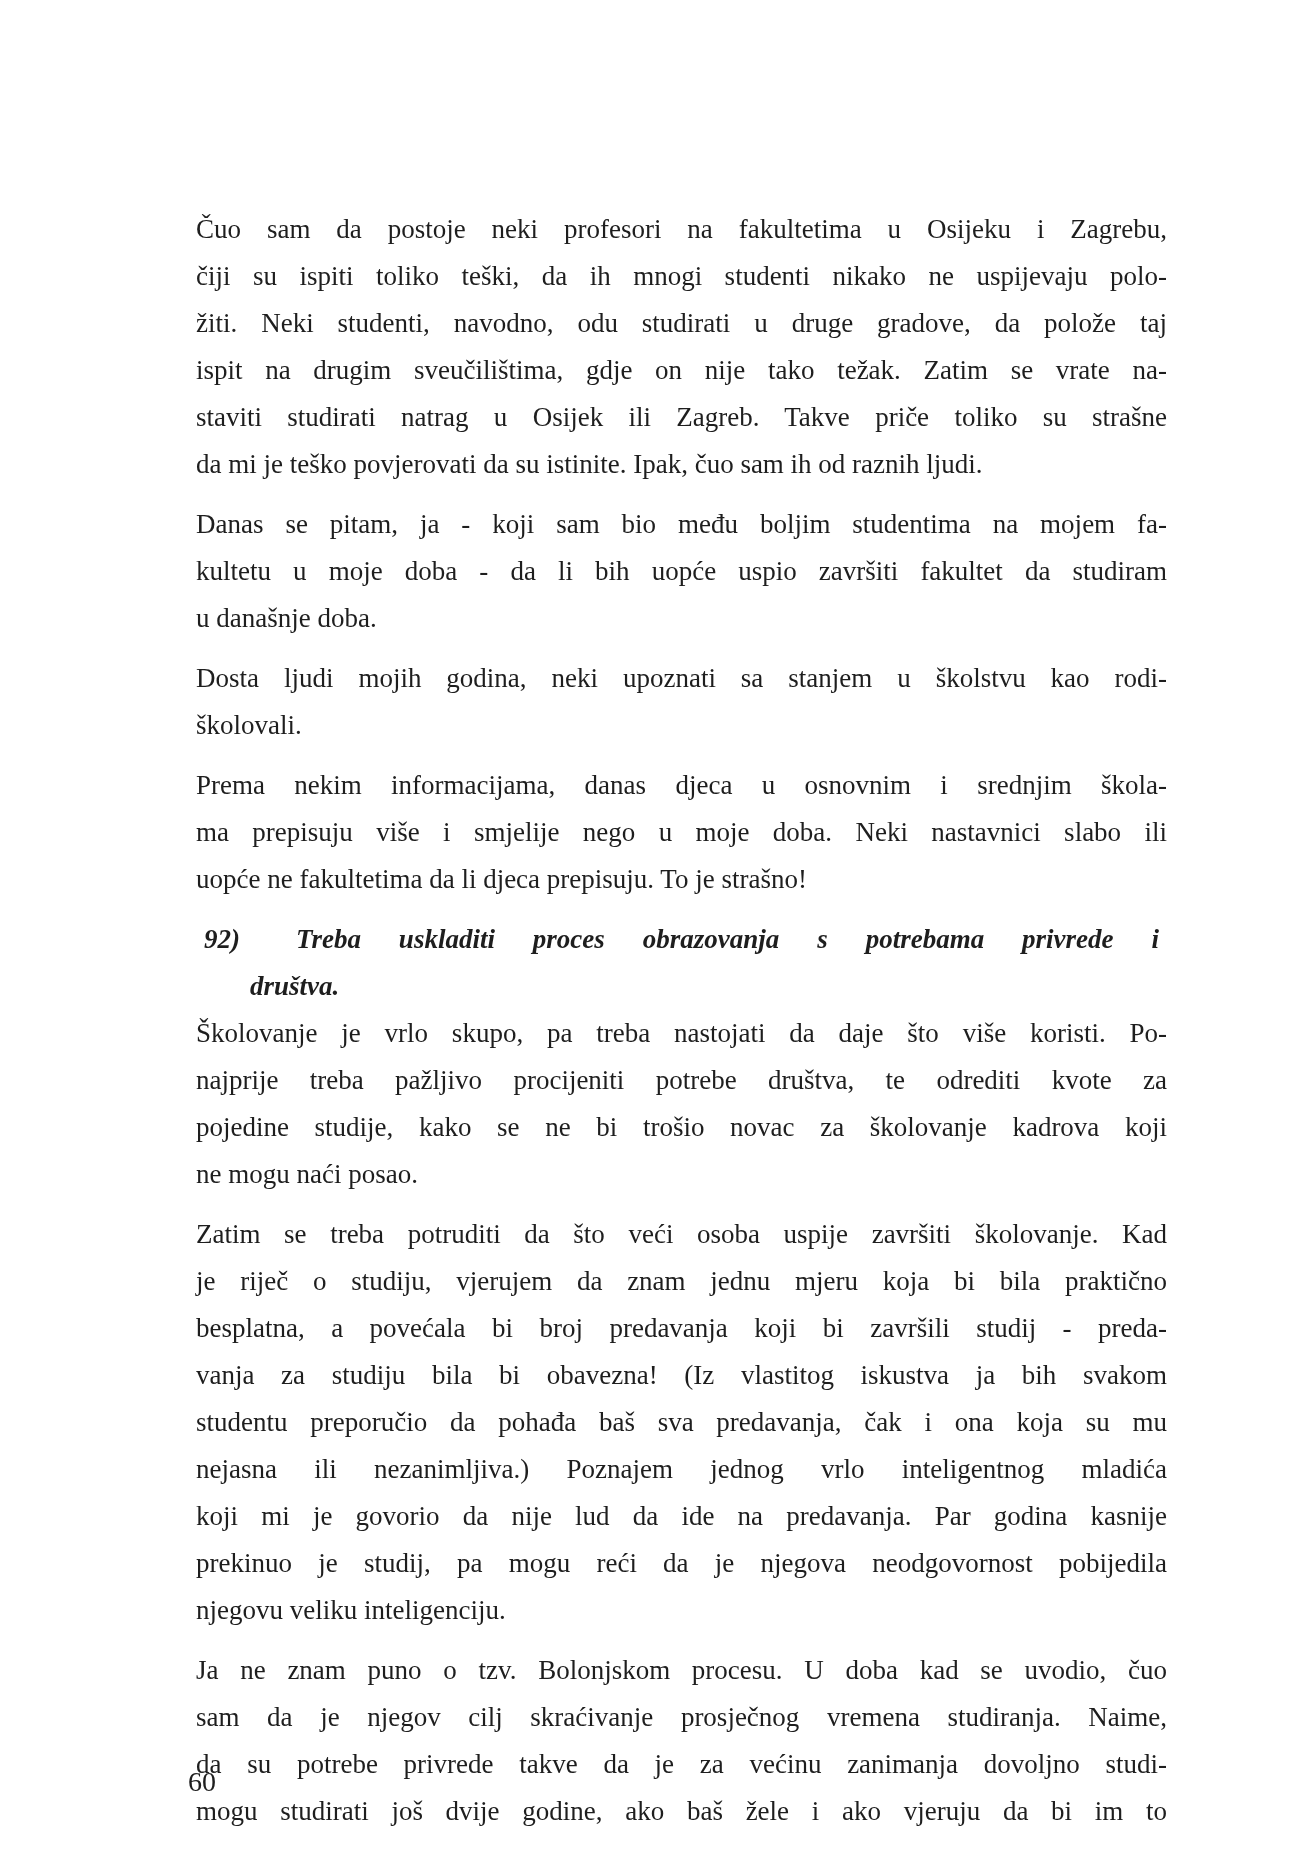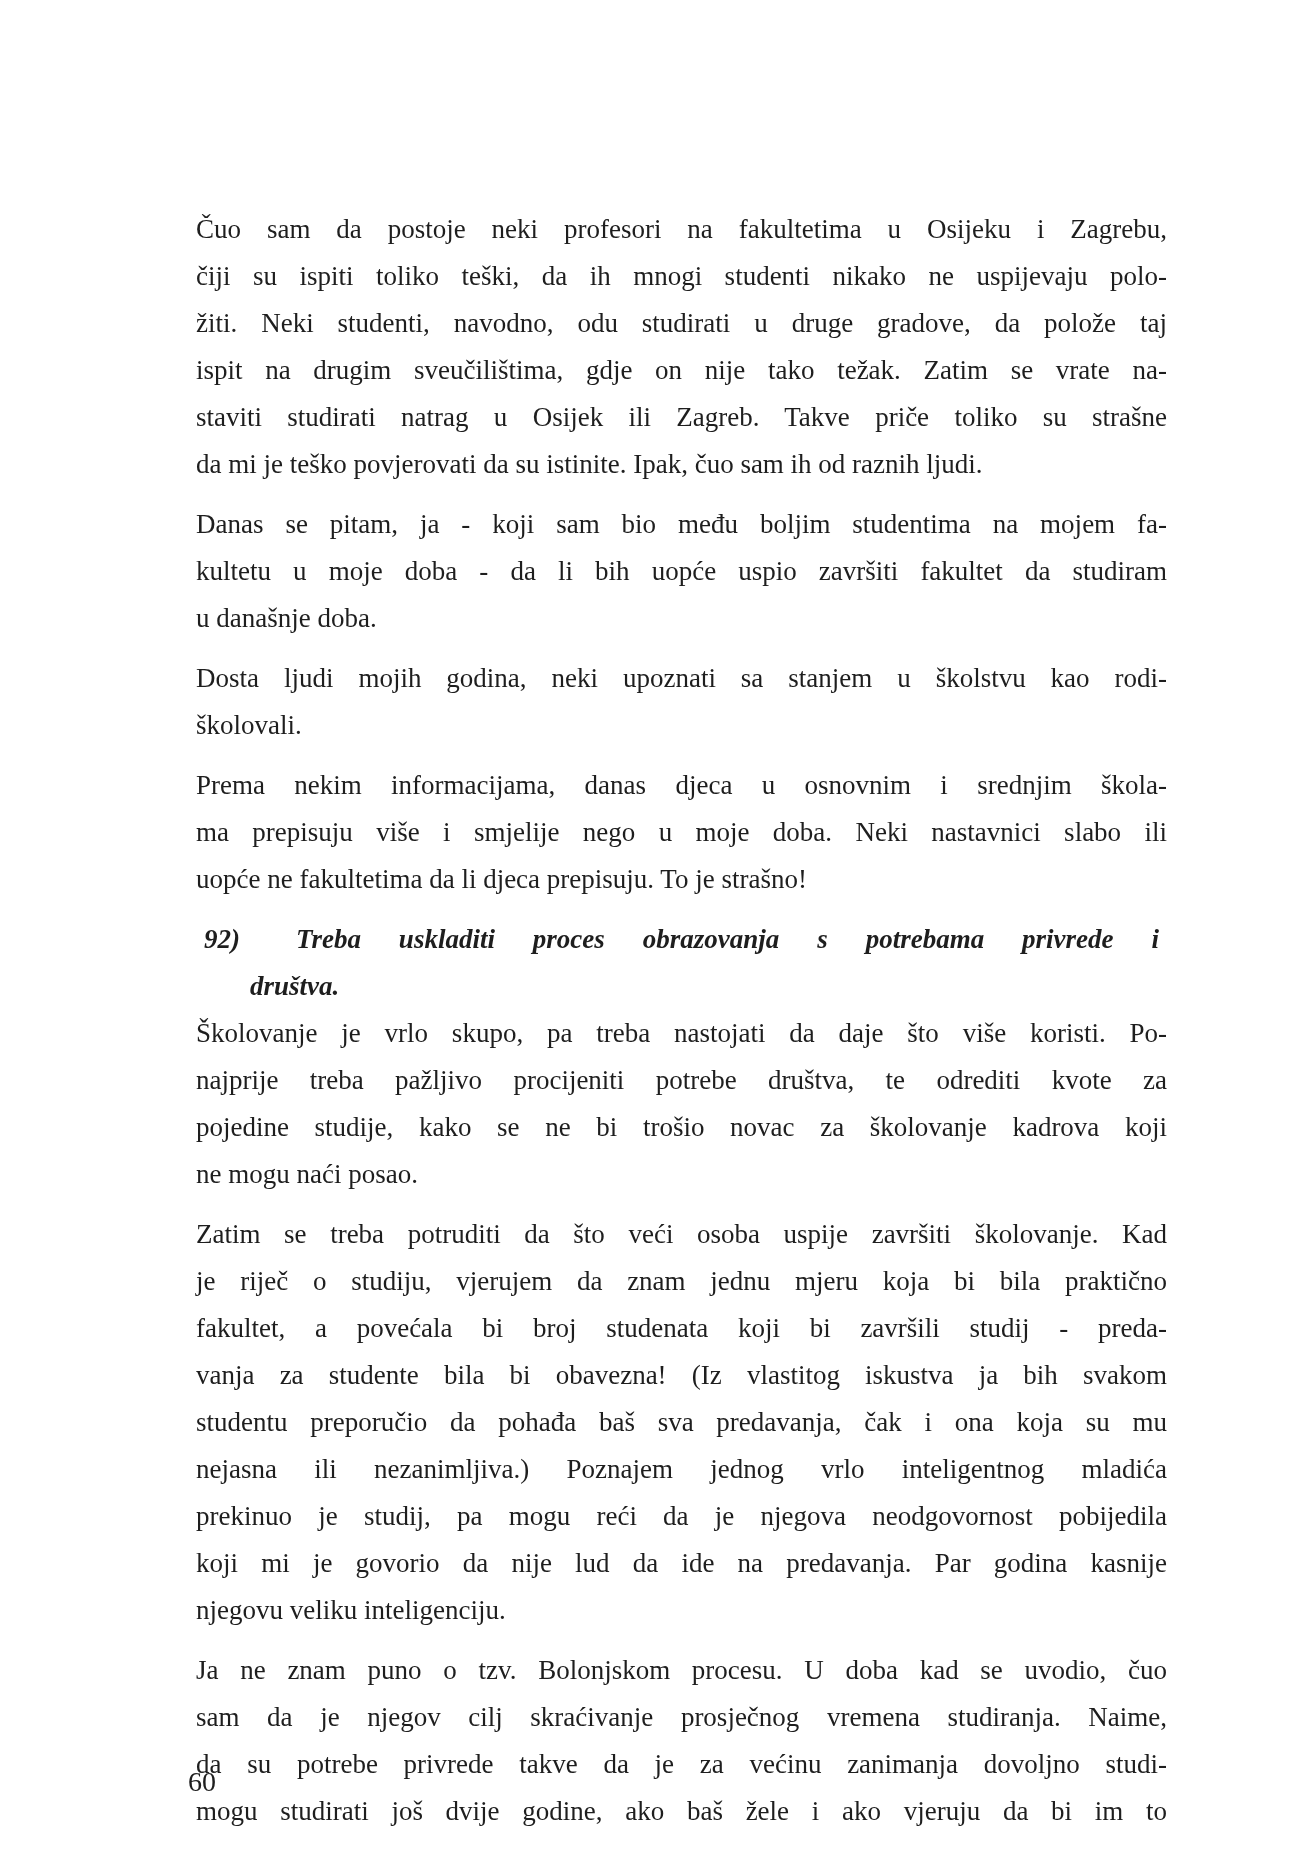--- a/index.html
+++ b/index.html
@@ -103,26 +103,26 @@
     <section class="para">
       <div class="line">Školovanje je vrlo skupo, pa treba nastojati da daje što više koristi. Po-</div>
       <div class="line">najprije treba pažljivo procijeniti potrebe društva, te odrediti kvote za</div>
       <div class="line">pojedine studije, kako se ne bi trošio novac za školovanje kadrova koji</div>
       <div class="line last">ne mogu naći posao.</div>
     </section>
 
     <section class="para">
       <div class="line">Zatim se treba potruditi da što veći osoba uspije završiti školovanje. Kad</div>
       <div class="line">je riječ o studiju, vjerujem da znam jednu mjeru koja bi bila praktično</div>
-      <div class="line">fakultet, a povećala bi broj studenata koji bi završili studij - preda-</div>
-      <div class="line">vanja za studente bila bi obavezna! (Iz vlastitog iskustva ja bih svakom</div>
+      <div class="line">besplatna, a povećala bi broj predavanja koji bi završili studij - preda-</div>
+      <div class="line">vanja za studiju bila bi obavezna! (Iz vlastitog iskustva ja bih svakom</div>
       <div class="line">studentu preporučio da pohađa baš sva predavanja, čak i ona koja su mu</div>
       <div class="line">nejasna ili nezanimljiva.) Poznajem jednog vrlo inteligentnog mladića</div>
+      <div class="line">koji mi je govorio da nije lud da ide na predavanja. Par godina kasnije</div>
       <div class="line">prekinuo je studij, pa mogu reći da je njegova neodgovornost pobijedila</div>
-      <div class="line">koji mi je govorio da nije lud da ide na predavanja. Par godina kasnije</div>
       <div class="line last">njegovu veliku inteligenciju.</div>
     </section>
 
     <section class="para">
       <div class="line">Ja ne znam puno o tzv. Bolonjskom procesu. U doba kad se uvodio, čuo</div>
       <div class="line">sam da je njegov cilj skraćivanje prosječnog vremena studiranja. Naime,</div>
       <div class="line">da su potrebe privrede takve da je za većinu zanimanja dovoljno studi-</div>
       <div class="line">mogu studirati još dvije godine, ako baš žele i ako vjeruju da bi im to</div>
     </section>
 

